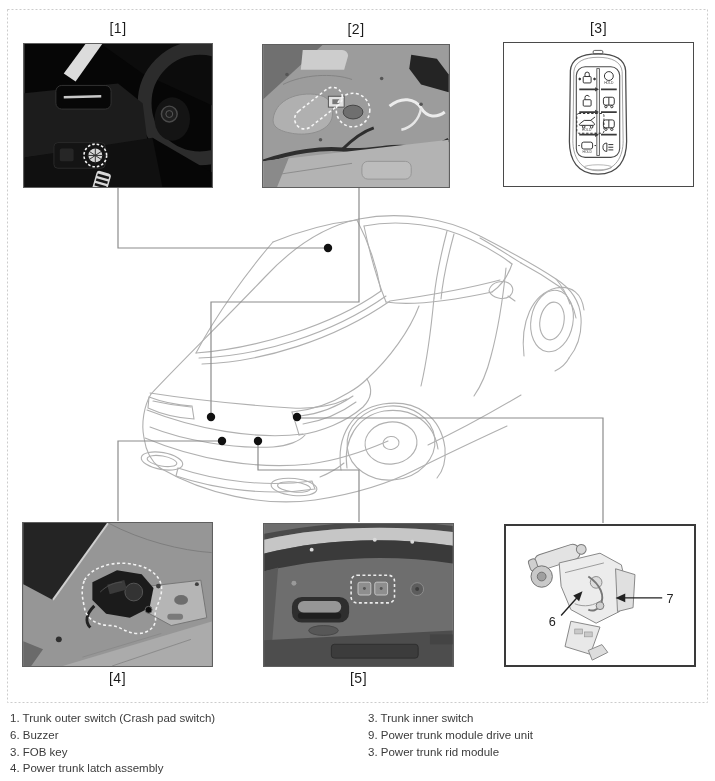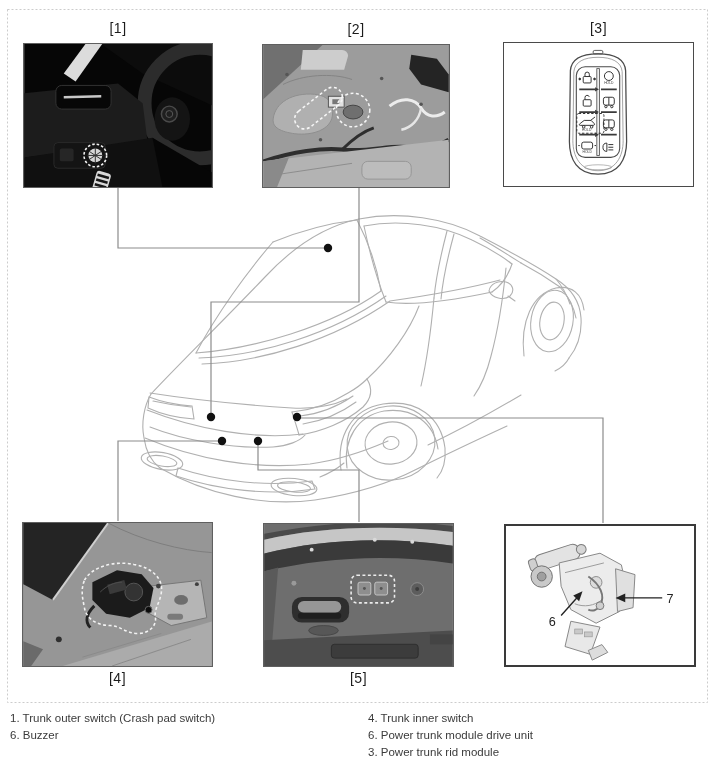--- a/index.html
+++ b/index.html
@@ -320,20 +320,22 @@
         <line x1="160" y1="74" x2="120" y2="74" stroke="#222" stroke-width="1.4"></line>
         <polygon points="112,74 122,69.5 122,78.5" fill="#222"></polygon>
         <text x="168" y="79" font-size="13" text-anchor="middle" fill="#222">7</text>
       </g>
     </svg>
   </div>
 
   <div class="legend" style="left:10px;">
     <div>1. Trunk outer switch (Crash pad switch)</div>
     <div>6. Buzzer</div>
+    <div>3. FOB key</div>
+    <div>4. Power trunk latch assembly</div>
   </div>
   <div class="legend" style="left:368px;">
-    <div>4. Trunk inner switch</div>
-    <div>6. Power trunk module drive unit</div>
+    <div>3. Trunk inner switch</div>
+    <div>9. Power trunk module drive unit</div>
     <div>3. Power trunk rid module</div>
   </div>
 
 </div>
 
 </body></html>

